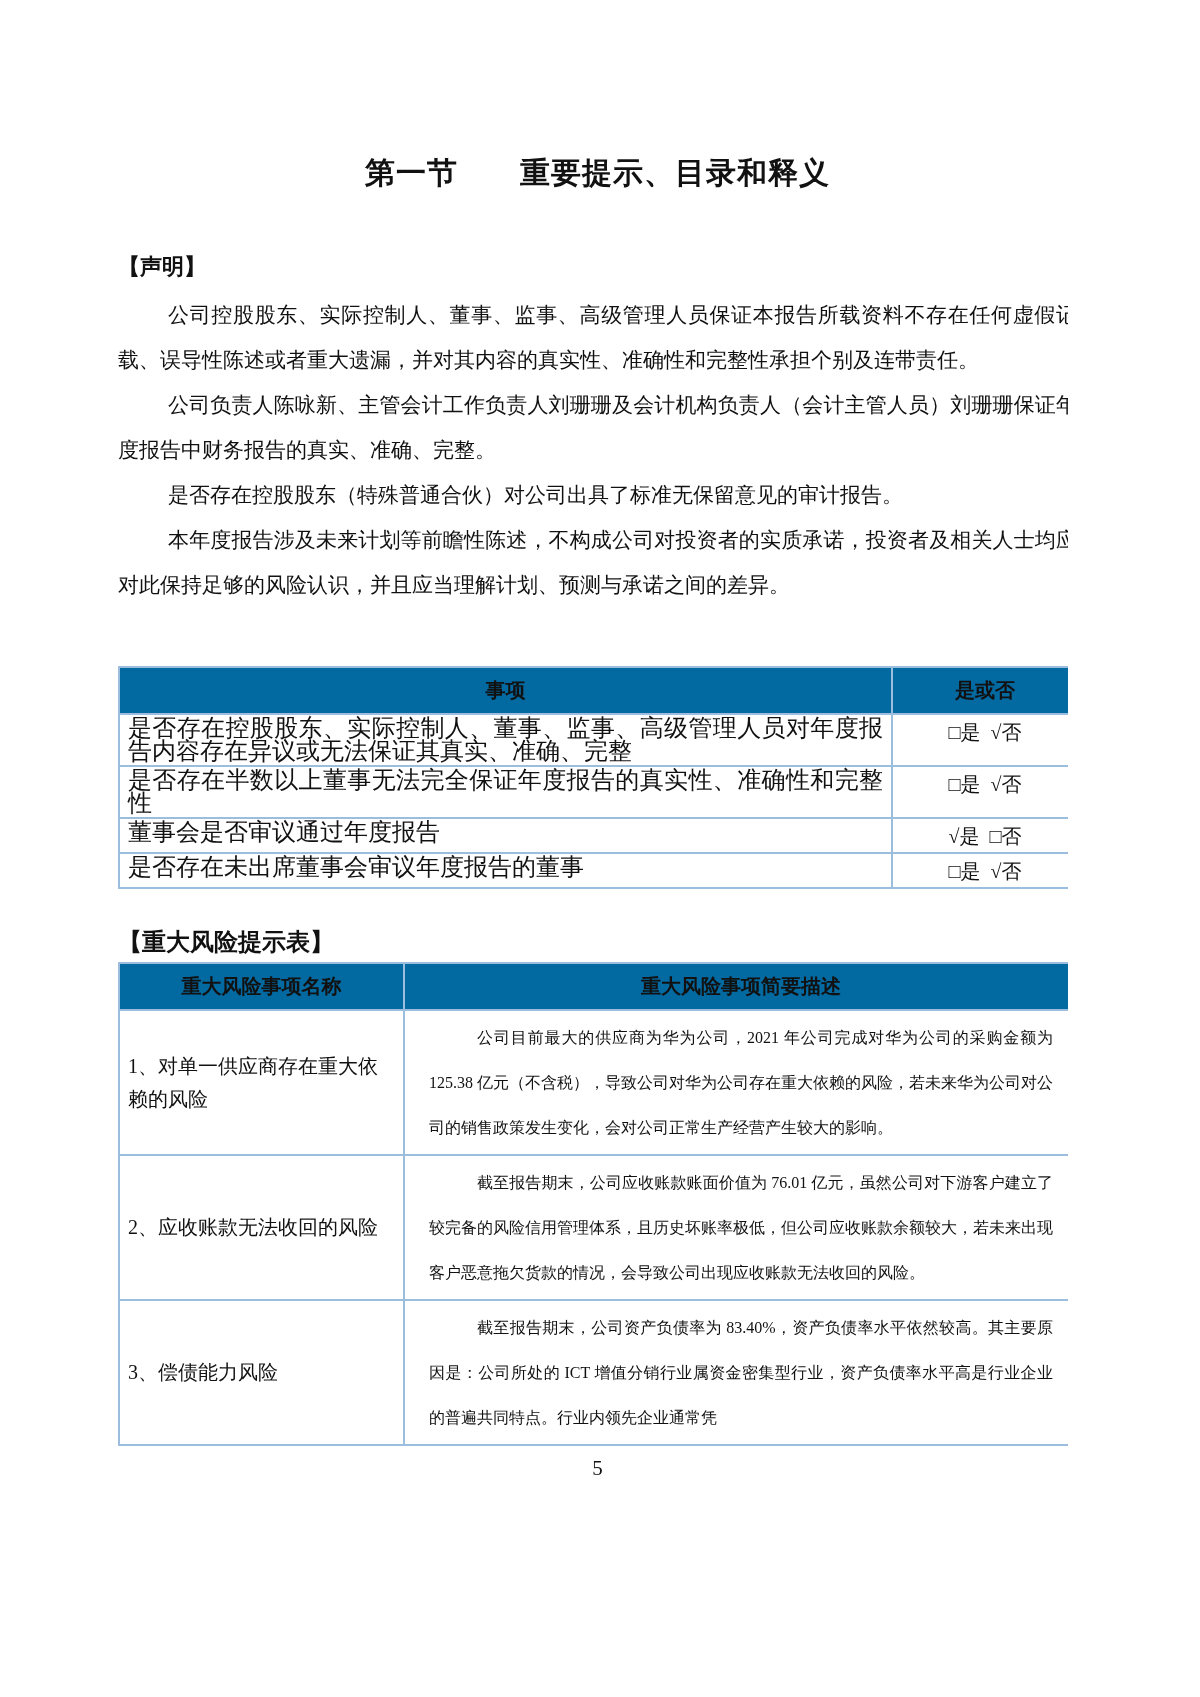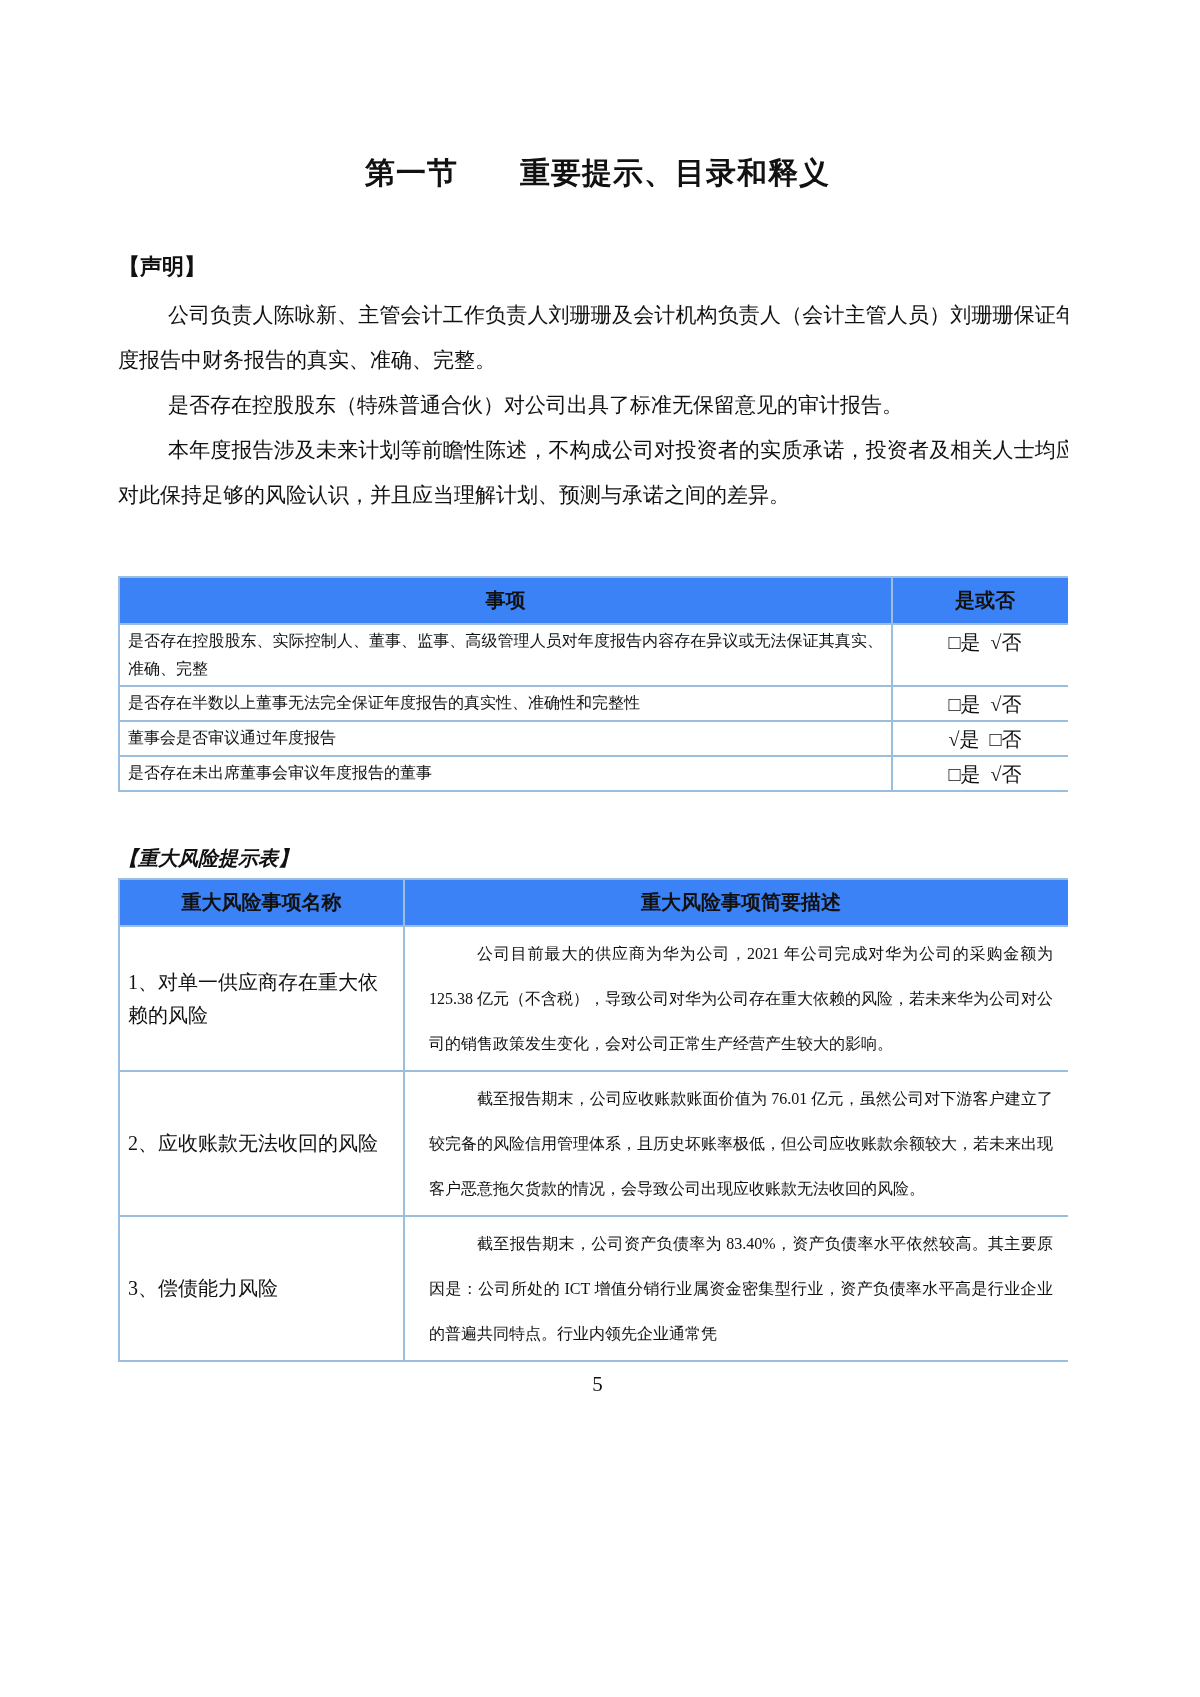--- a/index.html
+++ b/index.html
@@ -50,53 +50,52 @@
   }
 
   table {
     border-collapse: collapse;
     width: 959px;
     table-layout: fixed;
   }
   td, th { border: 2px solid #9cbede; }
 
   th {
-    background: #3b82f6;
+    background: #0369a1;
     font-family: "Liberation Sans", "DejaVu Sans", sans-serif;
     font-weight: bold;
     font-size: 20px;
     text-align: center;
     height: 36px;
     padding: 9px;
   }
 
   .t1 { margin-top: 58px; }
   .t1 td.item {
-    font-size: 16px;
-    line-height: 28px;
+    font-size: 24px;
+    line-height: 23px;
     padding: 2px 8px;
     text-align: justify;
     vertical-align: top;
   }
   .t1 td.answer {
     font-size: 20px;
     line-height: 30px;
     text-align: center;
     vertical-align: top;
     padding-top: 2px;
     white-space: pre;
   }
 
   .risk-heading {
-    margin-top: 53px;
+    margin-top: 40px;
     font-family: "Liberation Sans", "DejaVu Sans", sans-serif;
     font-weight: bold;
-    font-size: 20px;
+    font-size: 24px;
     line-height: 26px;
-    font-style: italic;
   }
 
   .t2 { margin-top: 7px; }
   .t2 td.name {
     font-size: 20px;
     line-height: 33px;
     vertical-align: middle;
     padding: 4px 8px;
   }
   .t2 td.desc {
@@ -119,20 +118,21 @@
 <body>
 
 <div class="page">
   <div class="content">
 
     <h1 class="doc-title">第一节　　重要提示、目录和释义</h1>
 
     <div class="decl-heading">【声明】</div>
 
     <div class="paragraphs">
+      <p class="para">公司控股股东、实际控制人、董事、监事、高级管理人员保证本报告所载资料不存在任何虚假记载、误导性陈述或者重大遗漏，并对其内容的真实性、准确性和完整性承担个别及连带责任。</p>
       <p class="para">公司负责人陈咏新、主管会计工作负责人刘珊珊及会计机构负责人（会计主管人员）刘珊珊保证年度报告中财务报告的真实、准确、完整。</p>
       <p class="para">是否存在控股股东（特殊普通合伙）对公司出具了标准无保留意见的审计报告。</p>
       <p class="para">本年度报告涉及未来计划等前瞻性陈述，不构成公司对投资者的实质承诺，投资者及相关人士均应对此保持足够的风险认识，并且应当理解计划、预测与承诺之间的差异。</p>
     </div>
 
     <table class="t1">
       <colgroup>
           <col style="width:773px">
           <col style="width:186px">
         </colgroup>

